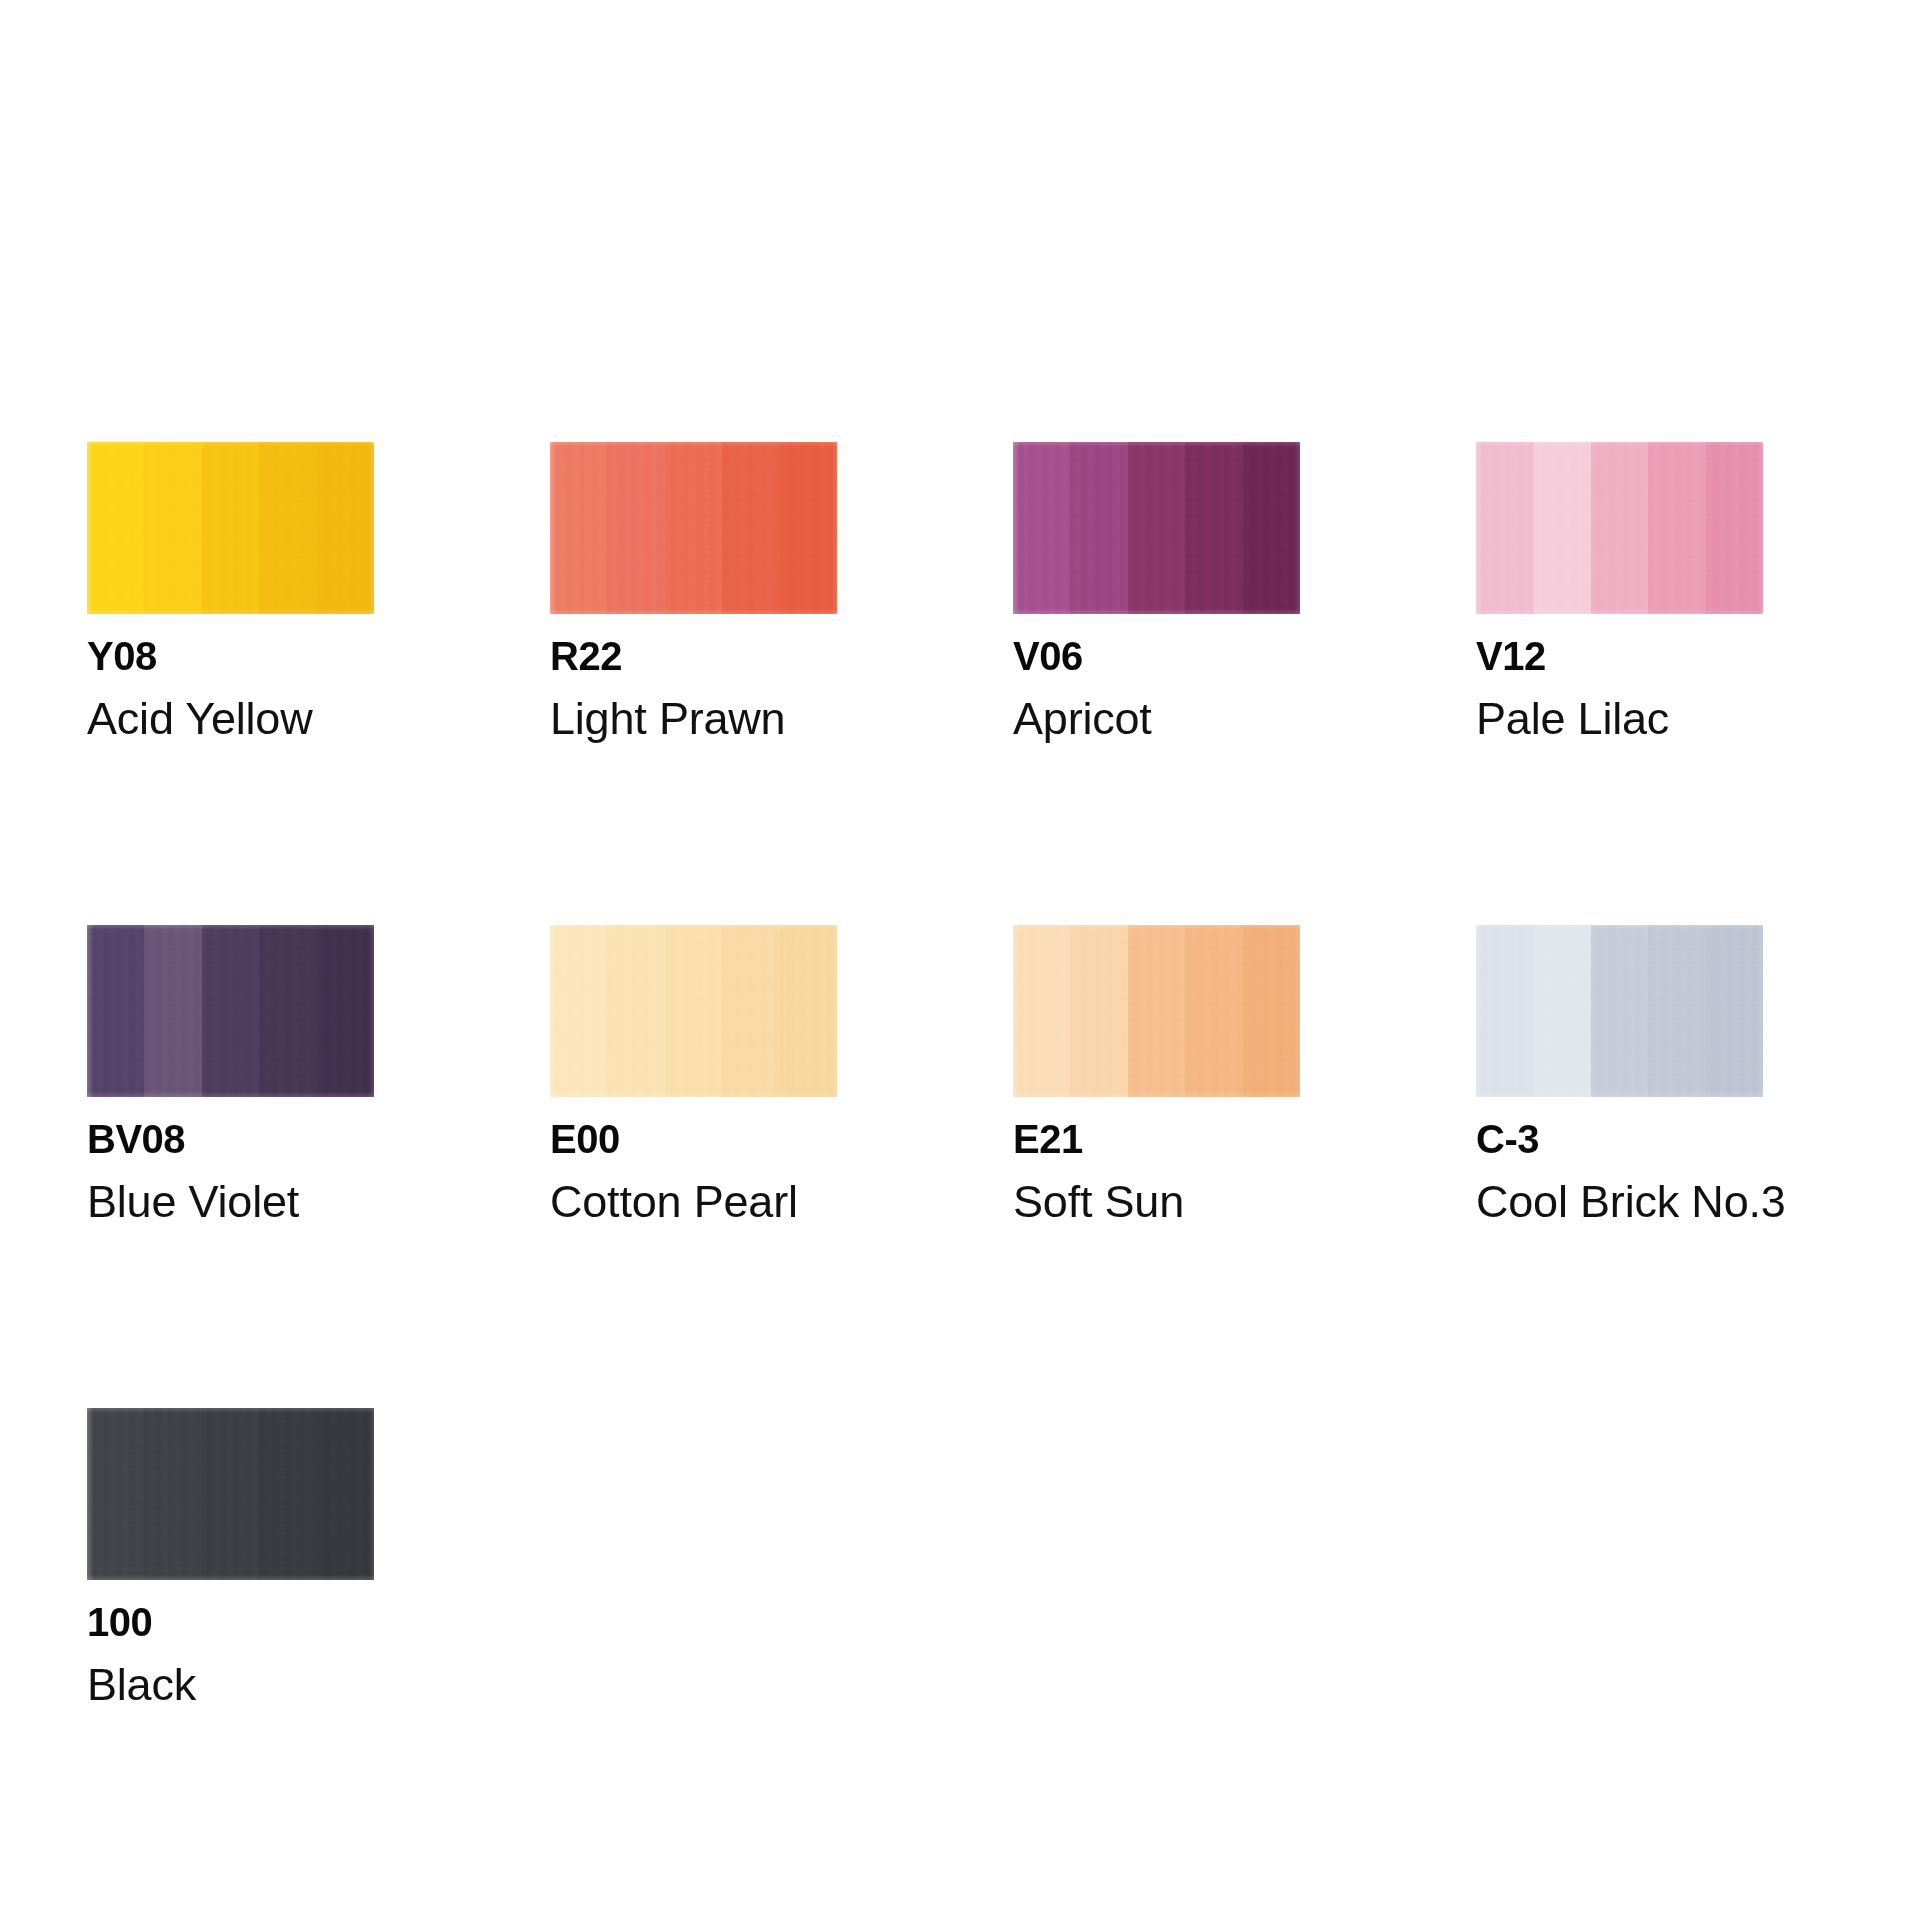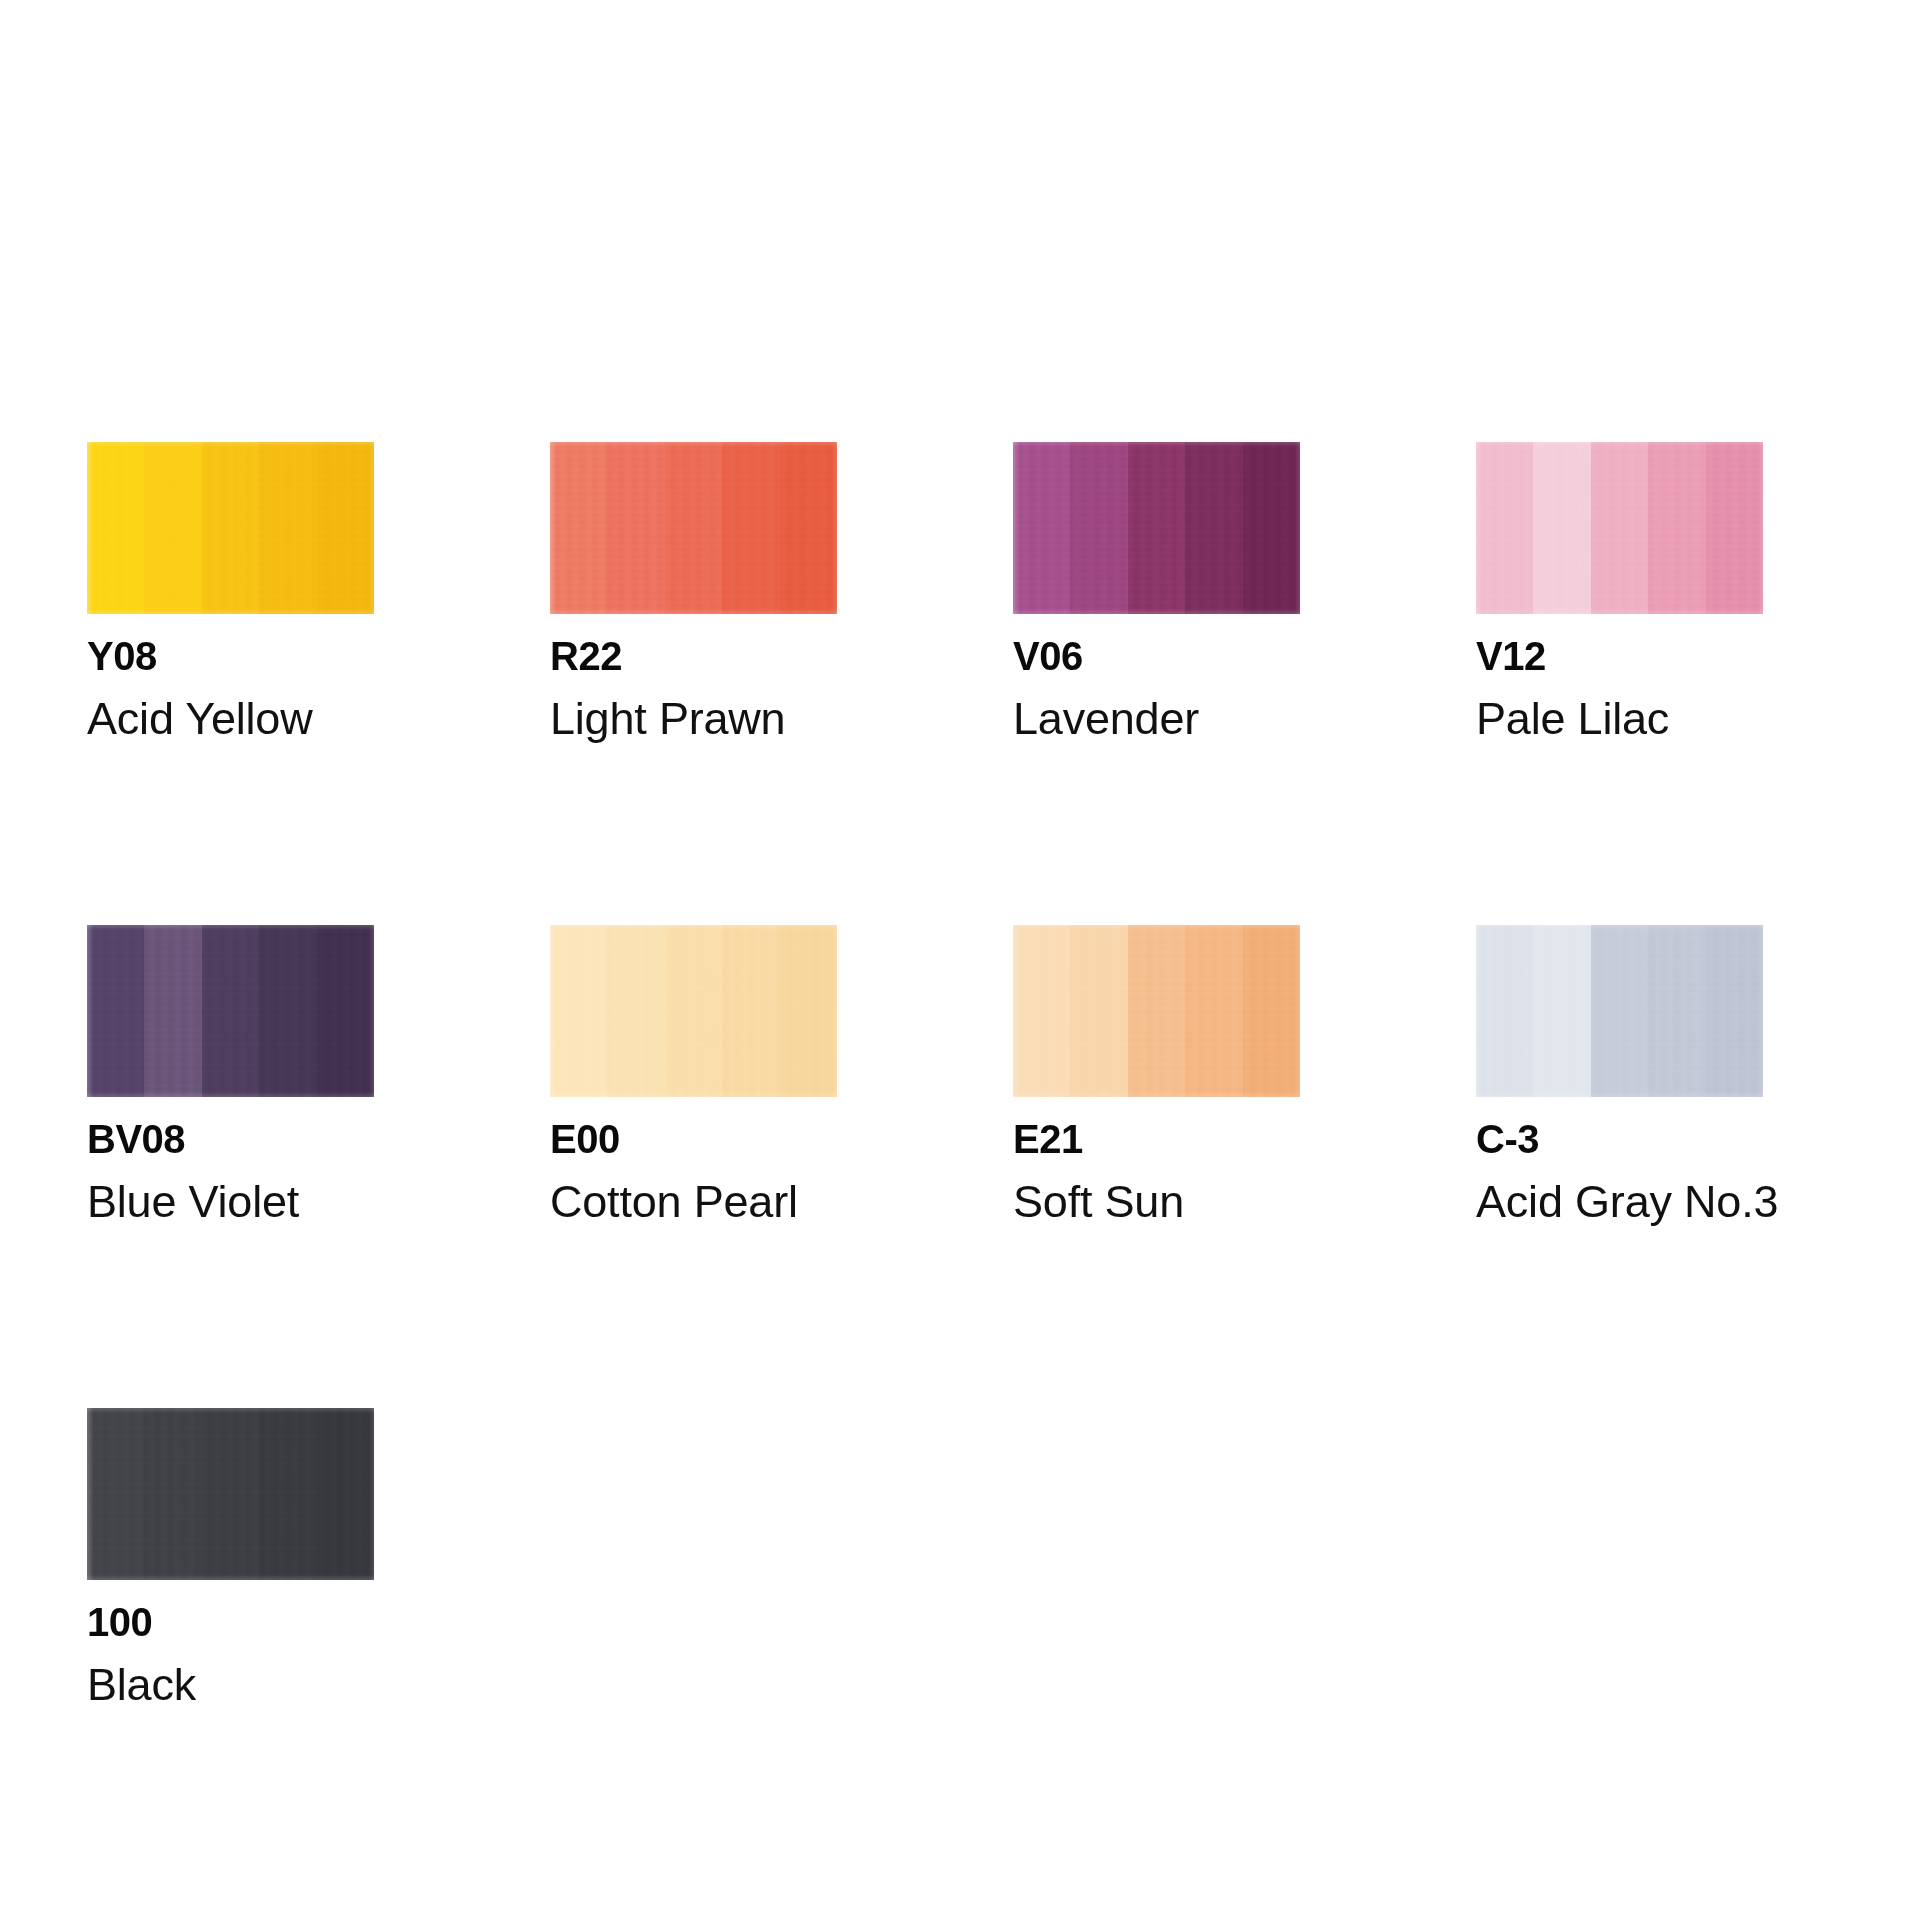--- a/index.html
+++ b/index.html
@@ -148,21 +148,21 @@
             <i style="background: rgb(165, 80, 142);"></i>
             <i style="background: rgb(156, 70, 130);"></i>
             <i style="background: rgb(138, 54, 104);"></i>
             <i style="background: rgb(124, 46, 94);"></i>
             <i style="background: rgb(110, 39, 85);"></i>
           </div>
           <div class="grain"></div>
           <div class="soft-edges"></div>
         </div>
         <div class="swatch-code">V06</div>
-        <div class="swatch-name">Lavender</div>
+        <div class="swatch-name">Apricot</div>
       </div>
       <div class="swatch-cell">
         <div class="swatch-chip">
           <div class="band-layer">
             <i style="background: rgb(240, 188, 206);"></i>
             <i style="background: rgb(244, 206, 219);"></i>
             <i style="background: rgb(239, 175, 195);"></i>
             <i style="background: rgb(235, 157, 181);"></i>
             <i style="background: rgb(229, 143, 172);"></i>
           </div>
@@ -223,21 +223,21 @@
             <i style="background: rgb(221, 225, 233);"></i>
             <i style="background: rgb(226, 230, 237);"></i>
             <i style="background: rgb(199, 204, 218);"></i>
             <i style="background: rgb(194, 200, 214);"></i>
             <i style="background: rgb(190, 196, 211);"></i>
           </div>
           <div class="grain"></div>
           <div class="soft-edges"></div>
         </div>
         <div class="swatch-code">C-3</div>
-        <div class="swatch-name">Acid Gray No.3</div>
+        <div class="swatch-name">Cool Brick No.3</div>
       </div>
       <div class="swatch-cell">
         <div class="swatch-chip">
           <div class="band-layer">
             <i style="background: rgb(66, 68, 73);"></i>
             <i style="background: rgb(63, 65, 70);"></i>
             <i style="background: rgb(60, 62, 67);"></i>
             <i style="background: rgb(57, 59, 64);"></i>
             <i style="background: rgb(54, 56, 61);"></i>
           </div>

